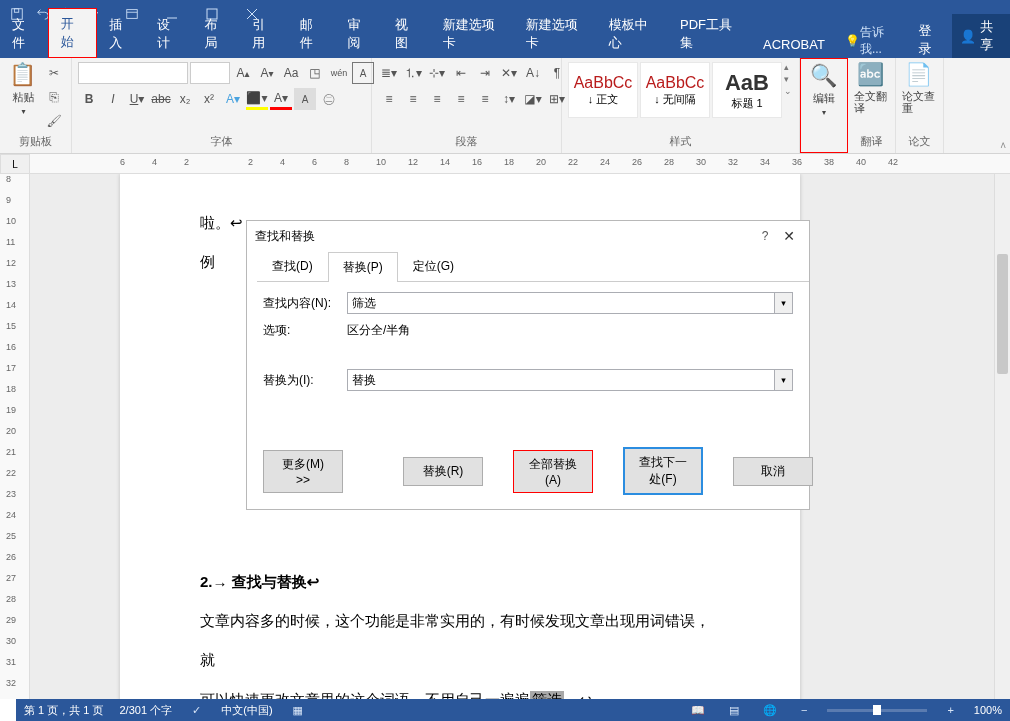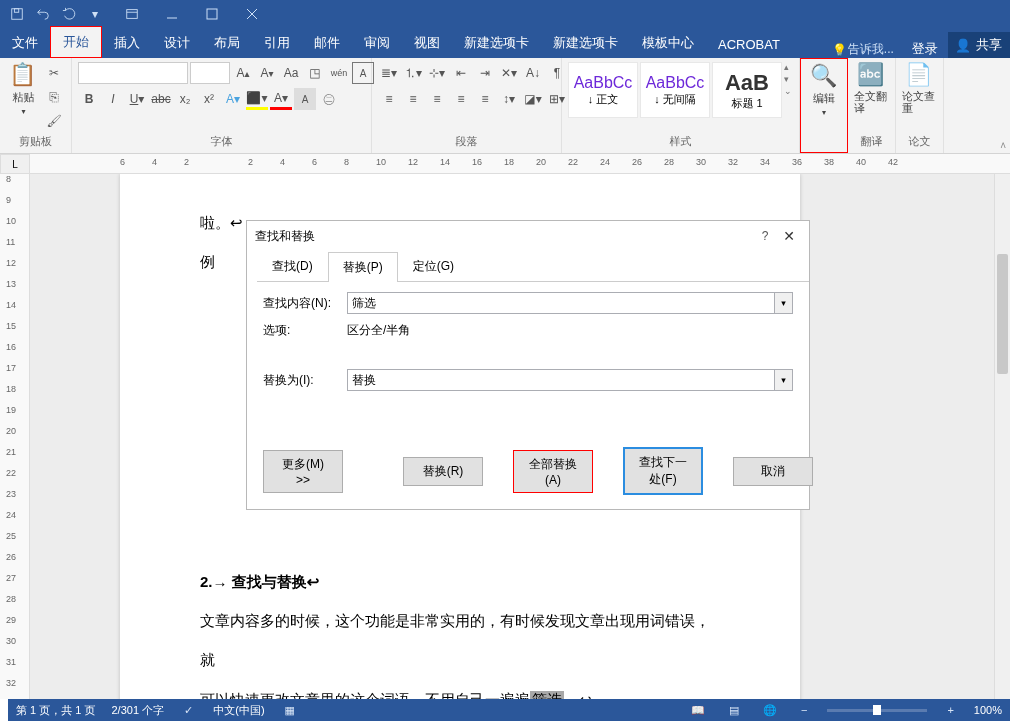--- a/index.html
+++ b/index.html
@@ -26,21 +26,21 @@
 .ribbon { height: 96px; background: #f3f3f3; border-bottom: 1px solid #d4d4d4; display: flex; position: relative; }
 .group { border-right: 1px solid #e1e1e1; padding: 4px 6px 2px 6px; display: flex; flex-direction: column; justify-content: space-between; }
 .group-label { text-align: center; font-size: 11px; color: #666; padding: 2px 0; position: relative; }
 .group-content { display: flex; align-items: flex-start; gap: 2px; flex: 1; }
 .big-btn { display: flex; flex-direction: column; align-items: center; width: 42px; font-size: 11px; color: #444; gap: 2px; }
 .big-icon { font-size: 22px; }
 .font-rows { display: flex; flex-direction: column; gap: 4px; }
 .font-row { display: flex; gap: 2px; align-items: center; }
 .fbtn { width: 22px; height: 22px; display: flex; align-items: center; justify-content: center; font-size: 12px; color: #555; }
 .style-item { width: 70px; height: 56px; border: 1px solid #e8e8e8; display: flex; flex-direction: column; align-items: center; justify-content: center; background: #fff; font-size: 11px; }
-.style-preview { font-size: 16px; color: #6d28d9; }
+.style-preview { font-size: 16px; color: #b91c1c; }
 .edit-group { border: 1px solid red; }
 
 
 .ruler-h { height: 20px; background: #f9f9f9; border-bottom: 1px solid #ddd; margin-left: 30px; position: relative; font-size: 9px; color: #666; }
 .ruler-tick { position: absolute; top: 3px; }
 .ruler-v { position: absolute; left: 0; top: 174px; width: 30px; bottom: 22px; background: #f9f9f9; border-right: 1px solid #ddd; font-size: 9px; color: #666; }
 .ruler-v .vtick { position: absolute; left: 6px; }
 .corner { position: absolute; left: 0; top: 154px; width: 30px; height: 20px; background: #f0f0f0; border: 1px solid #ddd; display:flex; align-items:center; justify-content:center; font-size:10px; }
 
 
@@ -68,21 +68,21 @@
 .dlg-buttons .gap { flex: 1; }
 .dlg-btn { padding: 5px 12px; border: 1px solid #adadad; background: #e1e1e1; font-size: 12px; min-width: 80px; text-align: center; }
 .dlg-btn.primary { border: 1px solid red; }
 .dlg-btn.focus { border: 2px solid #2b8de0; }
 
 
 .vscroll { position: absolute; right: 0; top: 174px; bottom: 22px; width: 16px; background: #f0f0f0; border-left: 1px solid #ddd; }
 .vscroll .thumb { position: absolute; left: 2px; right: 2px; top: 80px; height: 120px; background: #c8c8c8; border-radius: 2px; }
 
 
-.statusbar { position: absolute; left: 8px; right: 0; bottom: 0; height: 22px; background: #2b579a; color: #fff; font-size: 11px; display: flex; align-items: center; padding: 0 8px; gap: 16px; }
+.statusbar { position: absolute; left: 16px; right: 0; bottom: 0; height: 22px; background: #2b579a; color: #fff; font-size: 11px; display: flex; align-items: center; padding: 0 8px; gap: 16px; }
 .statusbar .spacer { flex: 1; }
 .sb-btn { color: #d8e5f7; padding: 0 4px; }
 .zoom-slider { width: 100px; height: 3px; background: #5a7bb0; position: relative; }
 .zoom-slider .knob { width: 8px; height: 10px; background: #fff; position: absolute; top: -4px; left: 46px; }
 
 svg { display: block; }
 </style>
 </head>
 <body>
 
@@ -138,20 +138,21 @@
   <div class="rtab">插入</div>
   <div class="rtab">设计</div>
   <div class="rtab">布局</div>
   <div class="rtab">引用</div>
   <div class="rtab">邮件</div>
   <div class="rtab">审阅</div>
   <div class="rtab">视图</div>
   <div class="rtab">新建选项卡</div>
   <div class="rtab">新建选项卡</div>
   <div class="rtab">模板中心</div>
+  <div class="rtab">PDF工具集</div>
   <div class="rtab">ACROBAT</div>
   <div class="tell-me">💡 <span>告诉我...</span></div>
   <div class="login">登录</div>
   <div class="share">👤 <span>共享</span></div>
 </div>
 
 <div class="ribbon">
   <div class="group" style="width:72px">
     <div class="group-content">
       <div class="big-btn">

